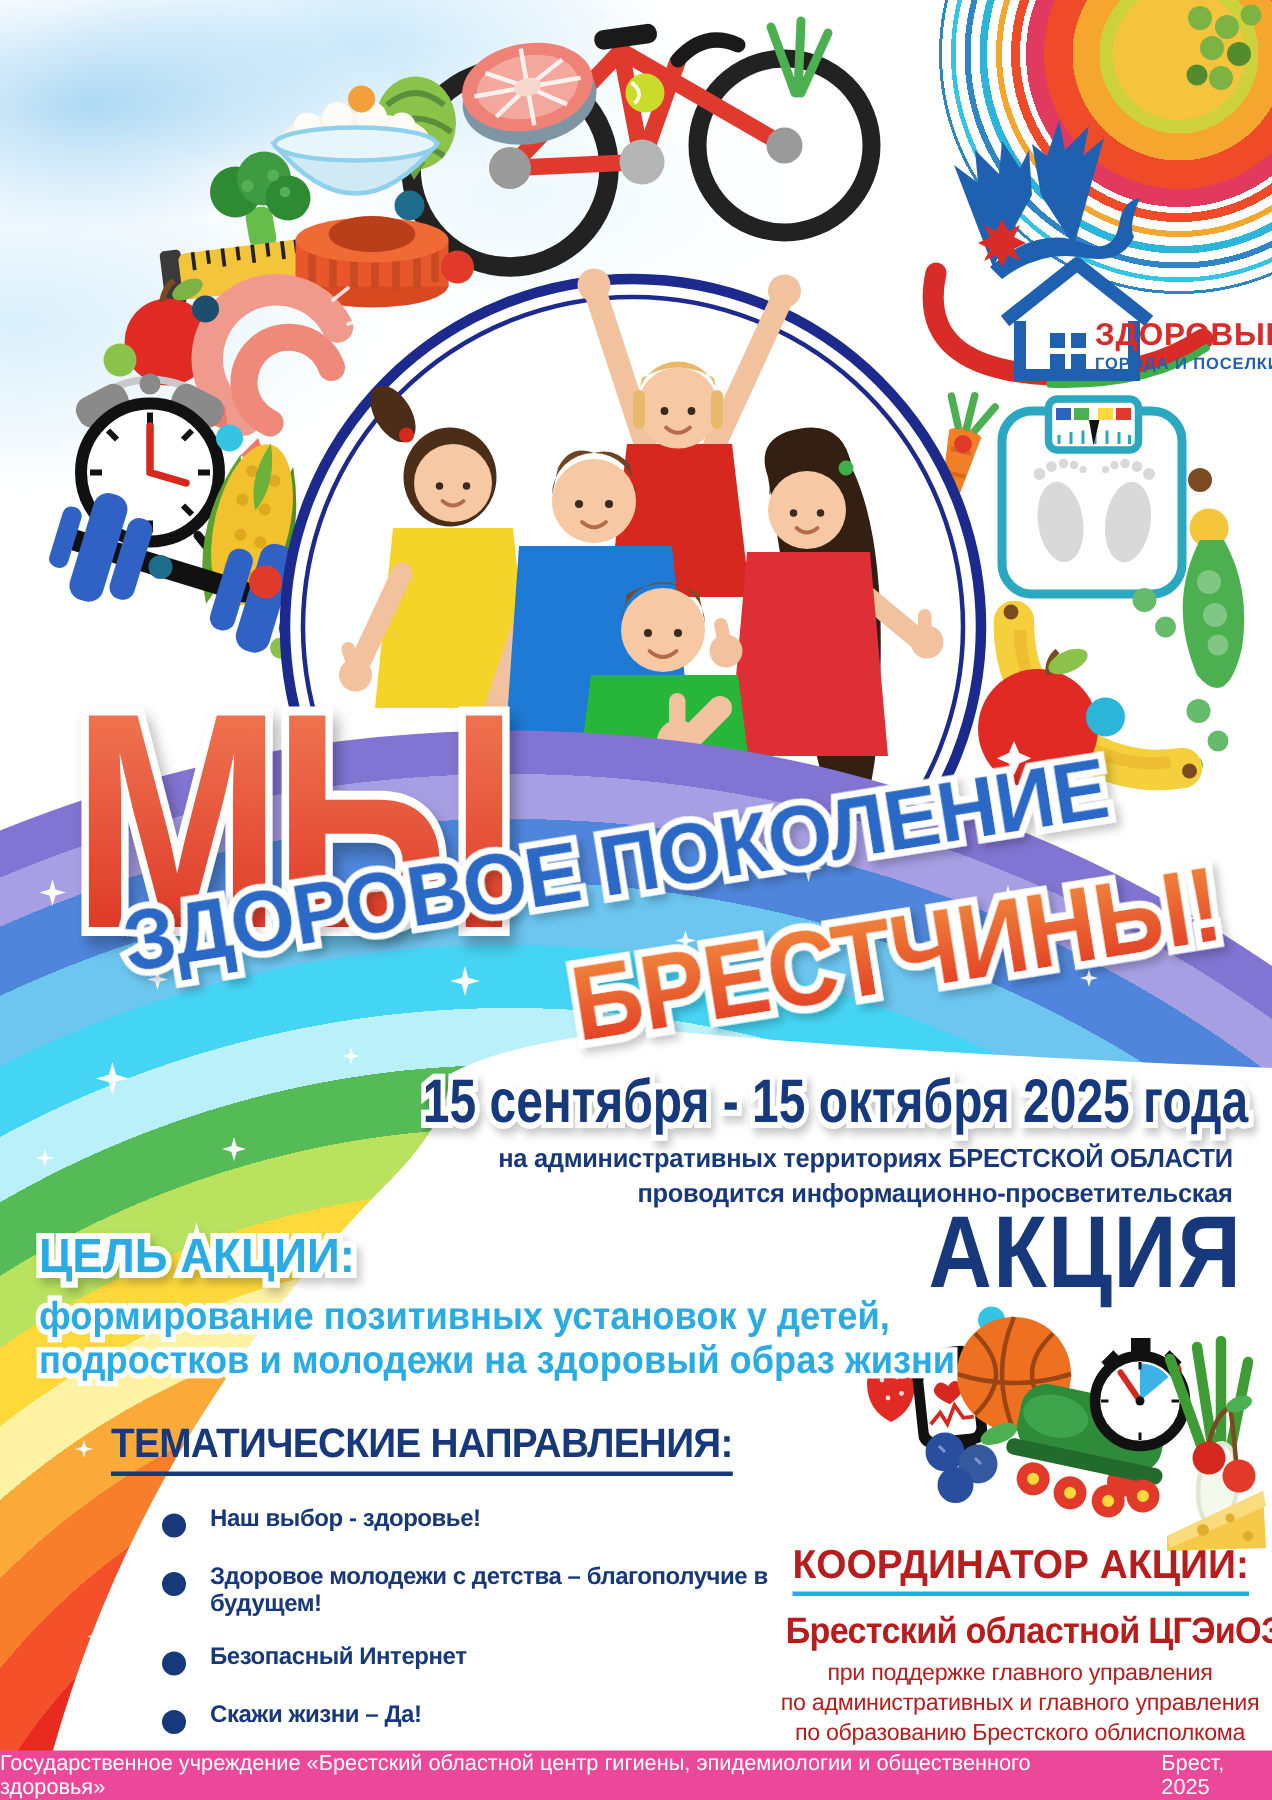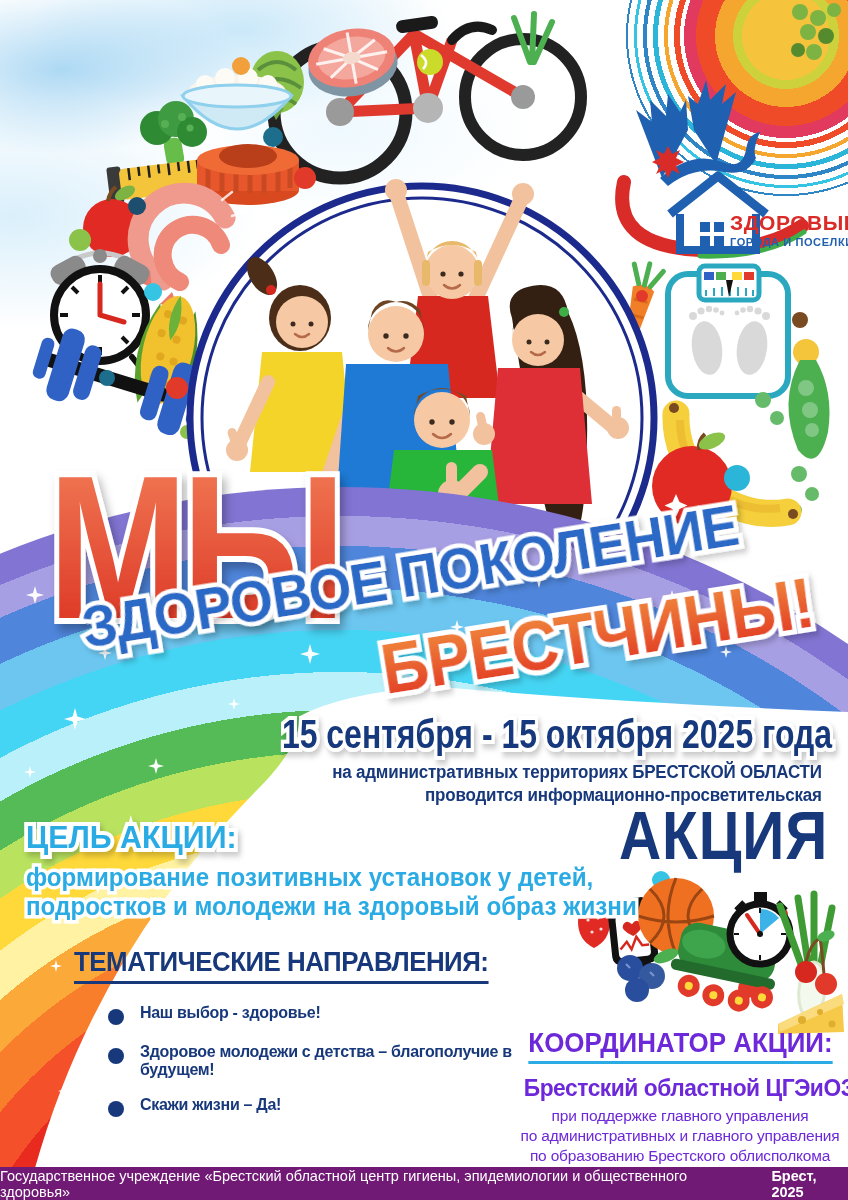--- a/index.html
+++ b/index.html
@@ -41,30 +41,30 @@
   .akcija{right:20px;top:796px;color:#17387b;font-weight:800;font-size:68px;z-index:8;
     transform:scaleX(.86);transform-origin:right;letter-spacing:1px;}
   .topics{left:74px;top:946px;width:478px;z-index:8;}
   .topics-heading{display:inline-block;color:#17387b;font-weight:800;font-size:27.5px;
     border-bottom:3.5px solid #17387b;padding-bottom:3px;white-space:nowrap;
     transform:scaleX(.94);transform-origin:left;letter-spacing:-.5px;}
   .topic-list{margin:20px 0 0 34px;padding:0;list-style:none;}
   .topic-item{display:flex;gap:16px;margin-bottom:18px;color:#17387b;font-weight:bold;
     font-size:16px;line-height:1.1;letter-spacing:-.3px;}
   .bullet{flex:0 0 auto;width:16px;height:16px;border-radius:50%;background:#17387b;margin-top:5px;}
-  .coordinator{left:512px;top:1028px;width:336px;text-align:center;color:#6d28d9;z-index:8;}
+  .coordinator{left:512px;top:1028px;width:336px;text-align:center;color:#b91c1c;z-index:8;}
   .coord-heading{display:inline-block;font-weight:800;font-size:27px;border-bottom:3px solid #2aabe3;
     padding-bottom:2px;white-space:nowrap;transform:scaleX(.96);}
   .coord-name{font-weight:800;font-size:24.5px;margin-top:10px;white-space:nowrap;
     transform:scaleX(.93);letter-spacing:-.5px;}
   .coord-line{font-weight:normal;font-size:15.5px;line-height:1.28;letter-spacing:-.2px;}
   .coord-line.first{margin-top:4px;}
-  .footer{left:0;right:0;bottom:0;height:33px;background:#701a75;color:#fff;display:flex;
+  .footer{left:0;right:0;bottom:0;height:33px;background:#ec4899;color:#fff;display:flex;
     align-items:center;justify-content:center;gap:56px;font-size:14.5px;z-index:9;}
-  .footer-city{font-weight:bold;}
+  .footer-city{font-weight:normal;}
 </style>
 </head>
 <body>
 
 <div class="poster">
 
   <div class="abs clouds"></div>
   <div class="abs swirl"></div>
 
   <svg class="abs decor-top" width="848" height="1200" viewBox="0 0 848 1200">
@@ -527,20 +527,24 @@
       <li class="topic-item">
         <span class="bullet"></span>
         <span>Наш выбор - здоровье!</span>
       </li>
       <li class="topic-item">
         <span class="bullet"></span>
         <span>Здоровое молодежи с детства – благополучие в будущем!</span>
       </li>
       <li class="topic-item">
         <span class="bullet"></span>
+        <span>Безопасный Интернет</span>
+      </li>
+      <li class="topic-item">
+        <span class="bullet"></span>
         <span>Скажи жизни – Да!</span>
       </li>
     </ul>
   </div>
 
   <div class="abs coordinator">
     <div class="coord-heading">КООРДИНАТОР АКЦИИ:</div>
     <div class="coord-name">Брестский областной ЦГЭиОЗ</div>
     <div class="coord-line first">при поддержке главного управления</div>
     <div class="coord-line">по административных и главного управления</div>

